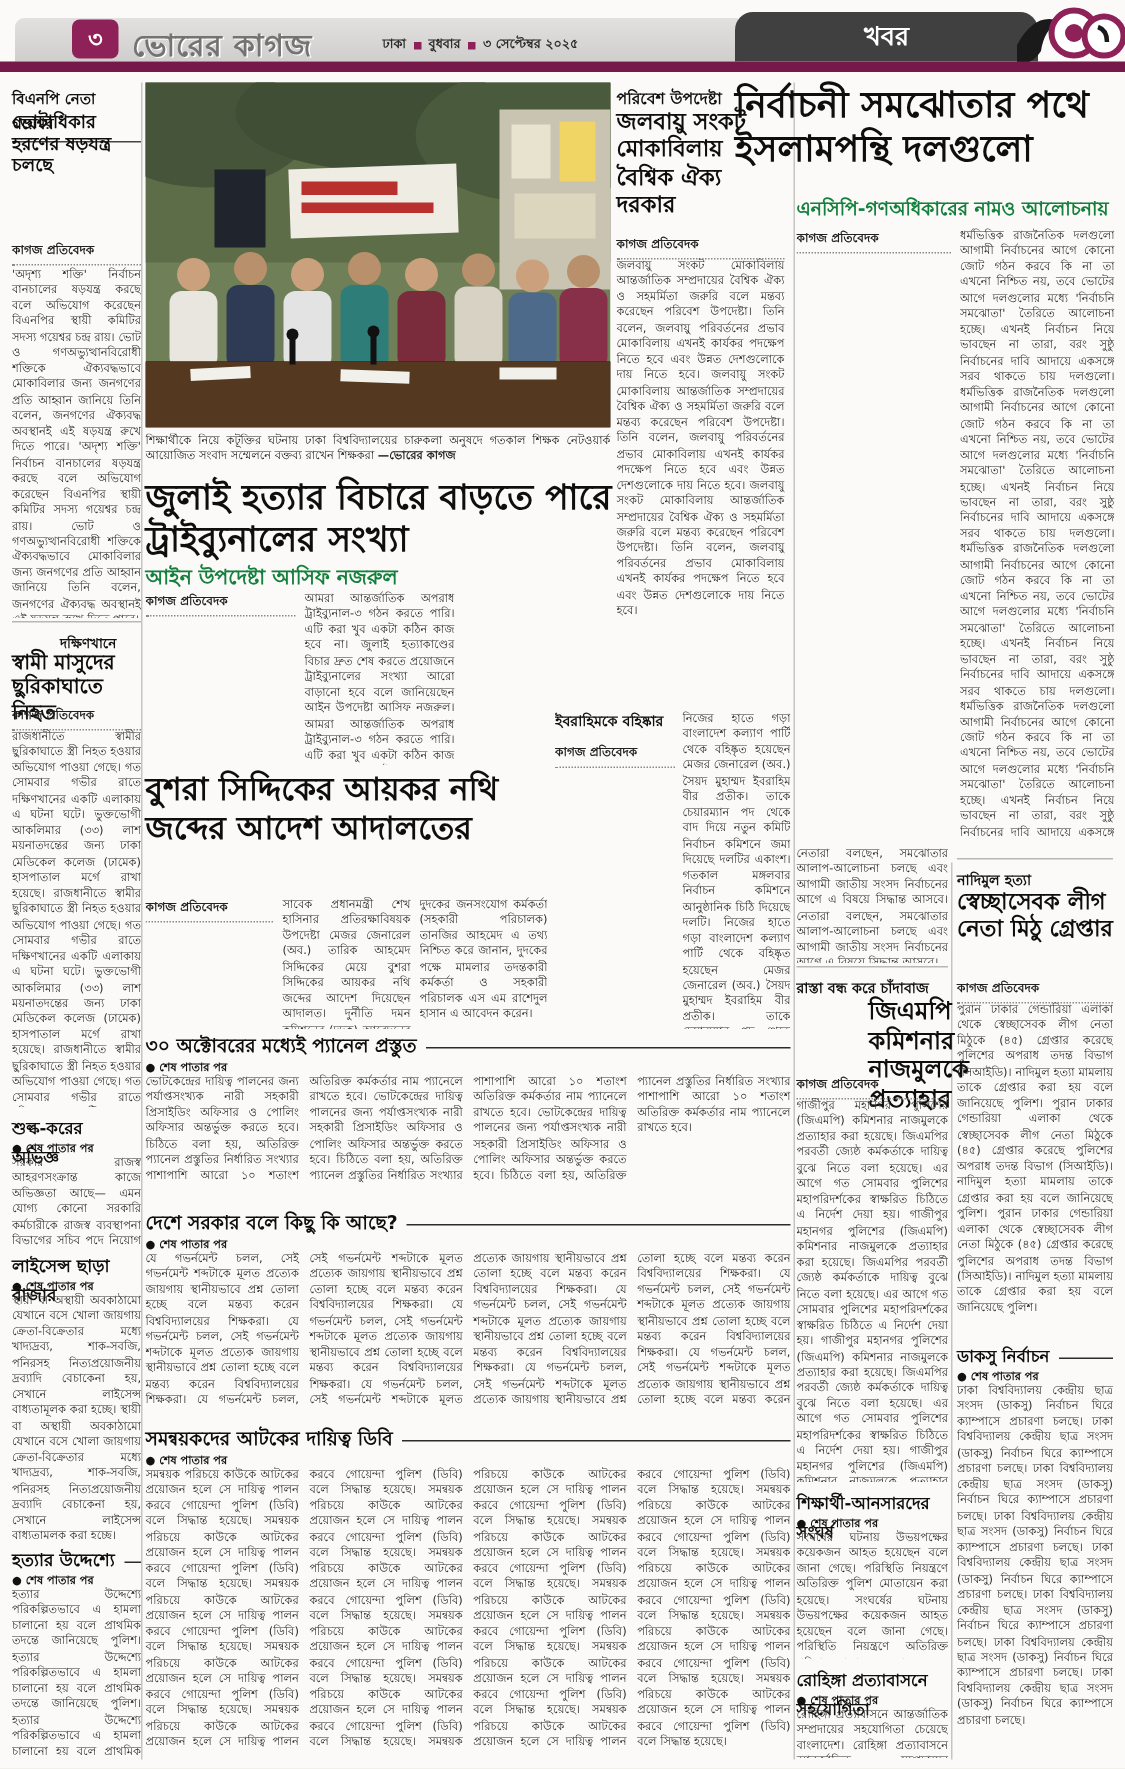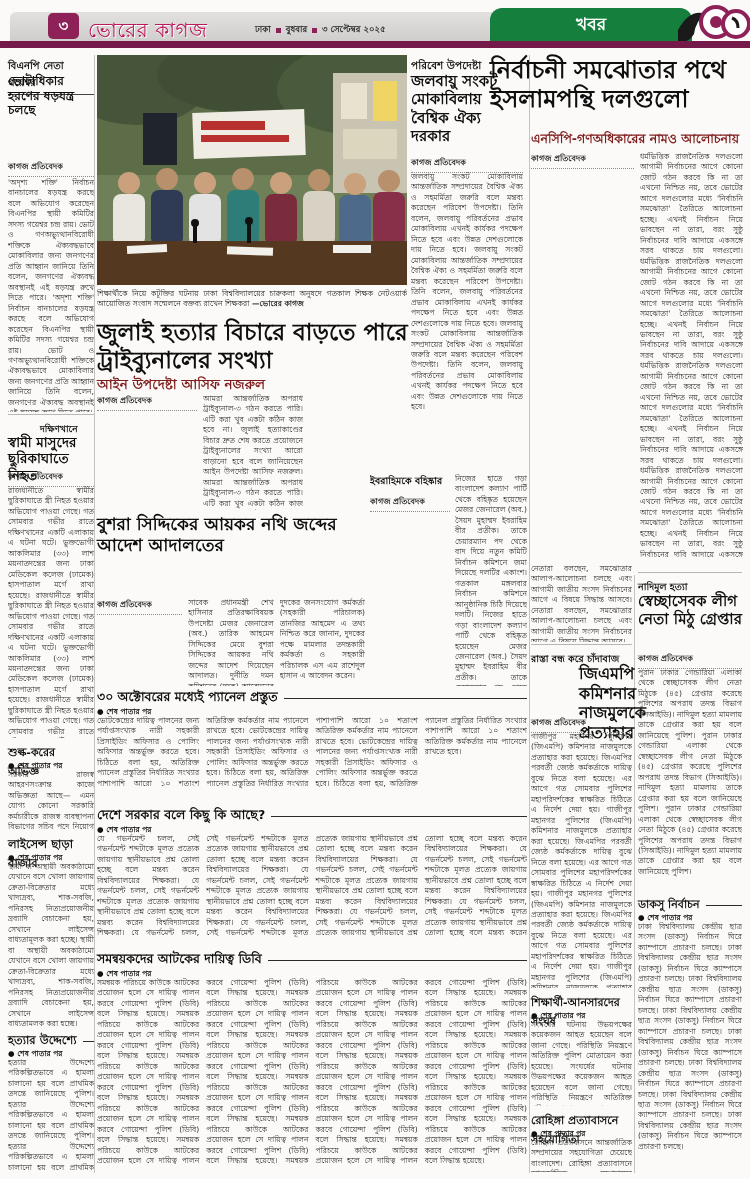--- a/index.html
+++ b/index.html
@@ -3,34 +3,34 @@
 <meta charset="utf-8">
 <style>
   html,body{margin:0;padding:0;background:#e9e7e3;}
   #page{position:relative;width:750px;height:1179px;background:#fbfaf8;overflow:hidden;
         font-family:"DejaVu Sans","Liberation Sans",sans-serif;color:#1a1a1a;}
   
   .band{position:absolute;left:10px;top:12px;width:482px;height:29px;
         background:linear-gradient(#e2e1df,#cfcecc);border-radius:6px 0 0 0;}
   .pagebox{position:absolute;left:48px;top:13px;width:31px;height:26px;border-radius:5px;
         display:flex;align-items:center;justify-content:center;color:#fff;font-weight:700;font-size:15px;}
-  .logo{position:absolute;left:88px;top:15px;font-size:20px;font-weight:400;color:#be185d;
+  .logo{position:absolute;left:88px;top:15px;font-size:20px;font-weight:700;color:#737373;
         letter-spacing:.5px;text-shadow:1px 1px 0 #ffffff;white-space:nowrap;}
   .dateline{position:absolute;left:255px;top:23px;font-size:8.5px;color:#2b2b2b;font-weight:700;
         display:flex;align-items:center;gap:5px;white-space:nowrap;}
   .dsq{width:5px;height:5px;display:inline-block;}
   .khobor{position:absolute;left:490px;top:8px;width:202px;height:33px;border-radius:12px 12px 0 0;
         display:flex;align-items:center;justify-content:center;color:#fff;font-size:17px;font-weight:800;}
   .emblem{position:absolute;left:676px;top:0px;width:74px;height:46px;}
   .ruledark{position:absolute;left:0;top:41px;width:750px;height:7px;}
   
   .kick{font-weight:700;font-size:10px;color:#111;}
   .kick-u{border-bottom:1px solid #444;padding-bottom:2px;}
   .hl{font-weight:800;color:#0e0e0e;line-height:1.22;}
-  .sub{font-weight:700;color:#7f1d1d;}
+  .sub{font-weight:700;color:#15803d;}
   .byl{font-weight:700;font-size:8px;color:#222;border-bottom:1px dotted #8a8a8a;padding-bottom:3px;margin-bottom:3px;}
   .body{font-size:7.6px;line-height:1.38;text-align:justify;color:#2c2c2c;overflow:hidden;}
   .abs{position:absolute;}
   .sechead{font-weight:800;font-size:12px;color:#0e0e0e;display:flex;align-items:center;gap:6px;}
   .sechead:after{content:"";flex:1;border-top:1.3px solid #2b2b2b;}
   .cont{font-weight:700;font-size:7.5px;color:#111;margin-top:2px;}
   .vrule{position:absolute;width:1px;background:#c6c4c0;}
   .hrule{position:absolute;height:1px;background:#b9b7b3;}
   .caption{font-size:7.6px;line-height:1.35;color:#222;text-align:justify;}
   .credit{font-weight:700;white-space:nowrap;}
@@ -46,21 +46,21 @@
   <div class="band"></div>
   <div class="pagebox" style="background:#8e2158;">৩</div>
   <div class="logo">ভোরের কাগজ</div>
   <div class="dateline">
     <span>ঢাকা</span>
     <span class="dsq" style="background:#8e2158;"></span>
     <span>বুধবার</span>
     <span class="dsq" style="background:#8e2158;"></span>
     <span>৩ সেপ্টেম্বর ২০২৫</span>
   </div>
-  <div class="khobor" style="background:#15803d;">খবর</div>
+  <div class="khobor" style="background:#404040;">খবর</div>
   <div class="emblem">
     <svg width="74" height="46" viewBox="0 0 74 46">
       <path d="M2 30 Q14 8 30 14 Q20 20 18 34 Q12 44 2 42 Z" fill="#1a1a1a"></path>
       <circle cx="40" cy="22" r="15" fill="#fff" stroke="#8e2158" stroke-width="4"></circle>
       <circle cx="40" cy="22" r="6" fill="#8e2158"></circle>
       <circle cx="60" cy="24" r="13" fill="#fff" stroke="#8e2158" stroke-width="4"></circle>
       <path d="M56 18 q6 2 6 10" stroke="#1a1a1a" stroke-width="3" fill="none"></path>
     </svg>
   </div>
   <div class="ruledark" style="background:#75184a;"></div>
@@ -149,21 +149,21 @@
     <span>শিক্ষার্থীকে নিয়ে কটূক্তির ঘটনায় ঢাকা বিশ্ববিদ্যালয়ের চারুকলা অনুষদে গতকাল শিক্ষক নেটওয়ার্ক আয়োজিত সংবাদ সম্মেলনে বক্তব্য রাখেন শিক্ষকরা</span> <span class="credit">—ভোরের কাগজ</span>
   </div>
 
   <div class="abs hl" style="left:97px;top:318px;width:312px;font-size:23px;">জুলাই হত্যার বিচারে বাড়তে পারে ট্রাইব্যুনালের সংখ্যা</div>
   <div class="abs sub" style="left:97px;top:374px;font-size:13.5px;">আইন উপদেষ্টা আসিফ নজরুল</div>
   <div class="abs cols3" style="left:97px;top:394px;width:312px;height:116px;overflow:hidden;">
     <div class="byl">কাগজ প্রতিবেদক</div>
     <div class="body">আমরা আন্তর্জাতিক অপরাধ ট্রাইব্যুনাল-৩ গঠন করতে পারি। এটি করা খুব একটা কঠিন কাজ হবে না। জুলাই হত্যাকাণ্ডের বিচার দ্রুত শেষ করতে প্রয়োজনে ট্রাইব্যুনালের সংখ্যা আরো বাড়ানো হবে বলে জানিয়েছেন আইন উপদেষ্টা আসিফ নজরুল। আমরা আন্তর্জাতিক অপরাধ ট্রাইব্যুনাল-৩ গঠন করতে পারি। এটি করা খুব একটা কঠিন কাজ হবে না। জুলাই হত্যাকাণ্ডের বিচার দ্রুত শেষ করতে প্রয়োজনে ট্রাইব্যুনালের সংখ্যা আরো বাড়ানো হবে বলে জানিয়েছেন আইন উপদেষ্টা আসিফ নজরুল। আমরা আন্তর্জাতিক অপরাধ ট্রাইব্যুনাল-৩ গঠন করতে পারি। এটি করা খুব একটা কঠিন কাজ হবে না। জুলাই হত্যাকাণ্ডের বিচার দ্রুত শেষ করতে প্রয়োজনে ট্রাইব্যুনালের সংখ্যা আরো বাড়ানো হবে বলে জানিয়েছেন আইন উপদেষ্টা আসিফ নজরুল। আমরা আন্তর্জাতিক অপরাধ ট্রাইব্যুনাল-৩ গঠন করতে পারি। এটি করা খুব একটা কঠিন কাজ হবে না। জুলাই হত্যাকাণ্ডের বিচার দ্রুত শেষ করতে প্রয়োজনে ট্রাইব্যুনালের সংখ্যা আরো বাড়ানো হবে বলে জানিয়েছেন আইন উপদেষ্টা আসিফ নজরুল।</div>
   </div>
 
-  <div class="abs hl" style="left:97px;top:514px;width:268px;font-size:17px;">বুশরা সিদ্দিকের আয়কর নথি জব্দের আদেশ আদালতের</div>
+  <div class="abs hl" style="left:97px;top:514px;width:268px;font-size:21px;">বুশরা সিদ্দিকের আয়কর নথি জব্দের আদেশ আদালতের</div>
   <div class="abs cols3" style="left:97px;top:598px;width:268px;height:88px;overflow:hidden;">
     <div class="byl">কাগজ প্রতিবেদক</div>
     <div class="body">সাবেক প্রধানমন্ত্রী শেখ হাসিনার প্রতিরক্ষাবিষয়ক উপদেষ্টা মেজর জেনারেল (অব.) তারিক আহমেদ সিদ্দিকের মেয়ে বুশরা সিদ্দিকের আয়কর নথি জব্দের আদেশ দিয়েছেন আদালত। দুর্নীতি দমন কমিশনের (দুদক) আবেদনের পরিপ্রেক্ষিতে গতকাল মঙ্গলবার ঢাকা মহানগর সিনিয়র স্পেশাল জজ আদালতের ভারপ্রাপ্ত বিচারক ইব্রাহিম মিয়া এ আদেশ দেন।</div>
     <div class="body">দুদকের জনসংযোগ কর্মকর্তা (সহকারী পরিচালক) তানজির আহমেদ এ তথ্য নিশ্চিত করে জানান, দুদকের পক্ষে মামলার তদন্তকারী কর্মকর্তা ও সহকারী পরিচালক এস এম রাশেদুল হাসান এ আবেদন করেন।</div>
   </div>
 
   <div class="abs" style="left:370px;top:474px;width:157px;height:212px;overflow:hidden;">
     <div style="float:left;width:80px;margin-right:5px;">
       <div class="kick" style="font-size:9.5px;">ইবরাহিমকে বহিষ্কার</div>
       <div class="byl" style="margin-top:6px;">কাগজ প্রতিবেদক</div>

